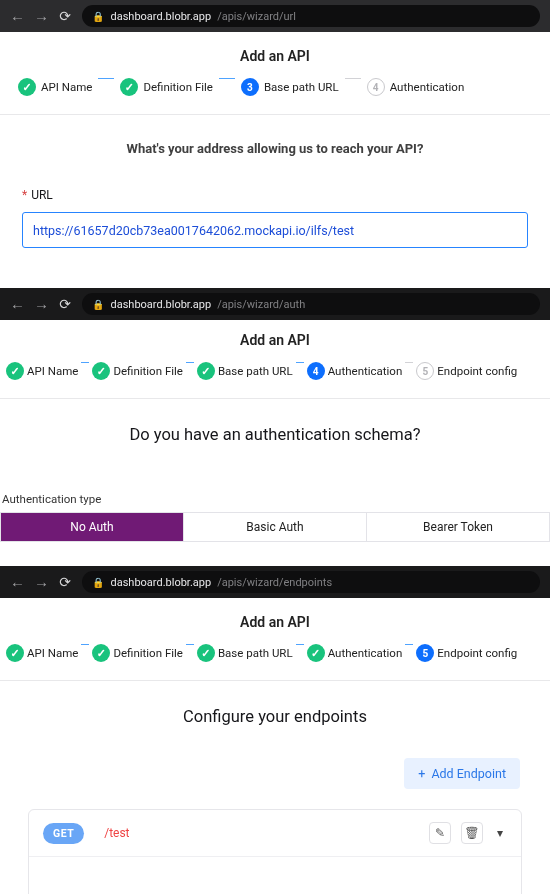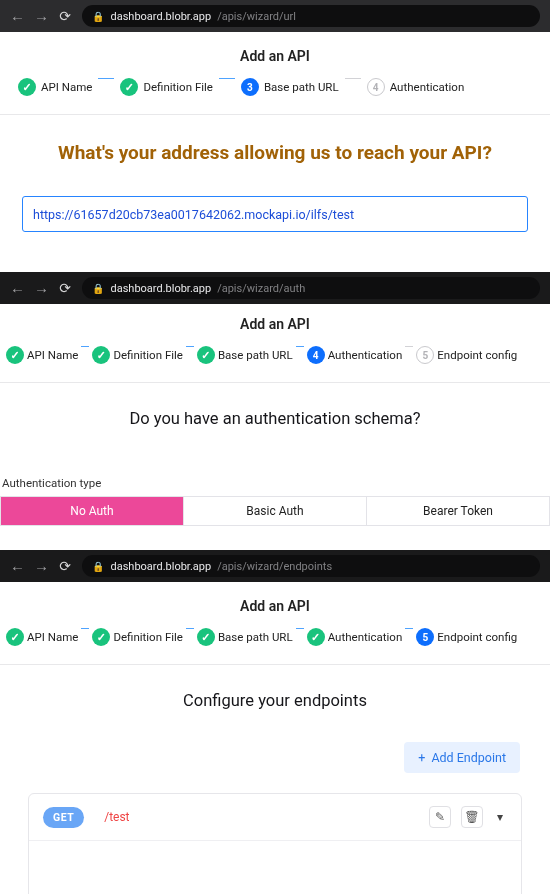--- a/index.html
+++ b/index.html
@@ -20,31 +20,31 @@
 .step .label{white-space:nowrap}
 .circle{width:18px;height:18px;border-radius:50%;display:inline-flex;align-items:center;justify-content:center;font-size:10px;color:#fff;font-weight:700;flex-shrink:0}
 .circle.check{background:#19c37d}
 .circle.check::before{content:"✓";font-size:11px}
 .circle.active{background:#0d6efd}
 .circle.todo{background:#fff;border:1px solid #c9c9cd;color:#b2b2b6}
 .connector{width:16px;height:1px;border-top:1px solid #4ea3ff;flex-shrink:0}
 .connector.short{width:8px}
 .connector.gray{border-top-color:#d2d2d6}
 .divider{height:1px;background:#e8e8ea;margin-bottom:26px}
-.headline{font-size:19px;font-weight:700;color:#a16207;text-align:center;padding:0 10px}
+.headline{font-size:13px;font-weight:700;color:#404040;text-align:center;padding:0 10px}
 .headline2{font-size:16.5px;font-weight:400;color:#16161a;text-align:center;padding:0 10px}
 .form-block{padding:32px 22px 40px}
 .field-label{font-size:12px;color:#16161a;margin-bottom:10px}
 .req{color:#d64242;margin-right:4px}
 .url-input{width:100%;height:36px;border:1.5px solid #2684ff;border-radius:3px;padding:0 10px;font-size:12.5px;color:#1d4ed8;outline:none}
 .seg-label{font-size:11.5px;color:#333;margin:0 0 6px 2px}
 .seg-row{display:flex;border:1px solid #e3e3e8;height:30px}
 .seg{flex:1;padding:0 6px;display:flex;align-items:center;justify-content:center;font-size:12px;color:#222;cursor:pointer;border-right:1px solid #e3e3e8}
 .seg:last-child{border-right:none}
-.seg.active{background:#ec4899;color:#fff}
+.seg.active{background:#701a75;color:#fff}
 .gap{height:24px}
 .btn-row{display:flex;justify-content:flex-end;padding:8px 30px 8px}
 .add-ep-btn{background:#e8f1ff;color:#2a77e8;border:none;padding:8px 14px;border-radius:4px;font-size:12.5px;cursor:pointer;display:flex;align-items:center;gap:6px}
 .card{margin:12px 28px 20px;border:1px solid #e6e6ea;border-radius:6px;padding:0}
 .card-head{display:flex;align-items:center;gap:20px;padding:12px 14px;border-bottom:1px solid #efeff2}
 .method-pill{background:#69a6f6;color:#fff;font-size:10.5px;font-weight:700;padding:4px 10px;border-radius:12px;letter-spacing:.5px}
 .path{font-size:12px;color:#ef4444;flex:1}
 .card-actions{display:flex;align-items:center;gap:10px}
 .mini-btn{width:22px;height:22px;border:1px solid #e0e0e4;border-radius:4px;display:inline-flex;align-items:center;justify-content:center;font-size:12px;color:#555;cursor:pointer}
 .caret{font-size:12px;color:#444;cursor:pointer;padding:0 4px}
@@ -82,20 +82,21 @@
     </span>
   <span class="connector gray"></span>
   <span class="step">
       <span class="circle todo">4</span>
       <span class="label">Authentication</span>
     </span>
 </div>
 <div class="divider"></div>
 <div class="headline">What's your address allowing us to reach your API?</div>
 <div class="form-block">
+  <div class="field-label"><span class="req">*</span><span>URL</span></div>
   <input class="url-input" value="https://61657d20cb73ea0017642062.mockapi.io/ilfs/test" style="">
 </div>
 
 <div class="browser-bar dark">
   <span class="nav-ico">←</span>
   <span class="nav-ico">→</span>
   <span class="nav-ico reload-ico">⟳</span>
   <div class="addr">
     <span class="lock">🔒</span>
     <span class="addr-domain">dashboard.blobr.app</span>

